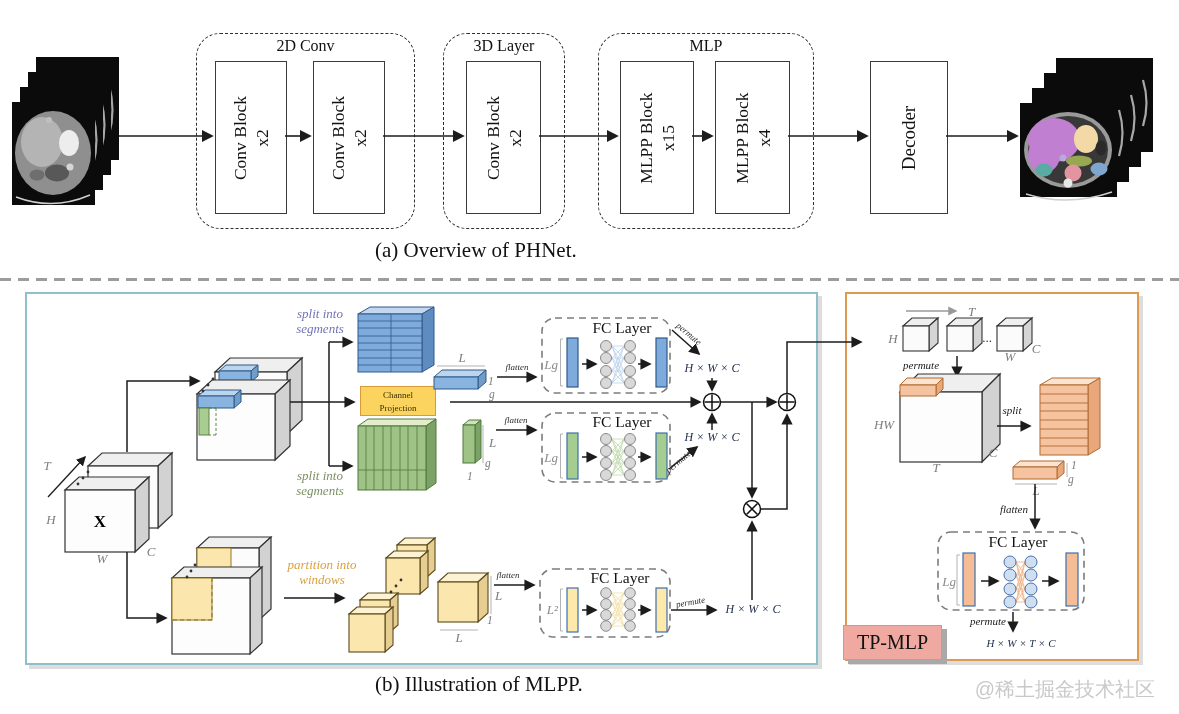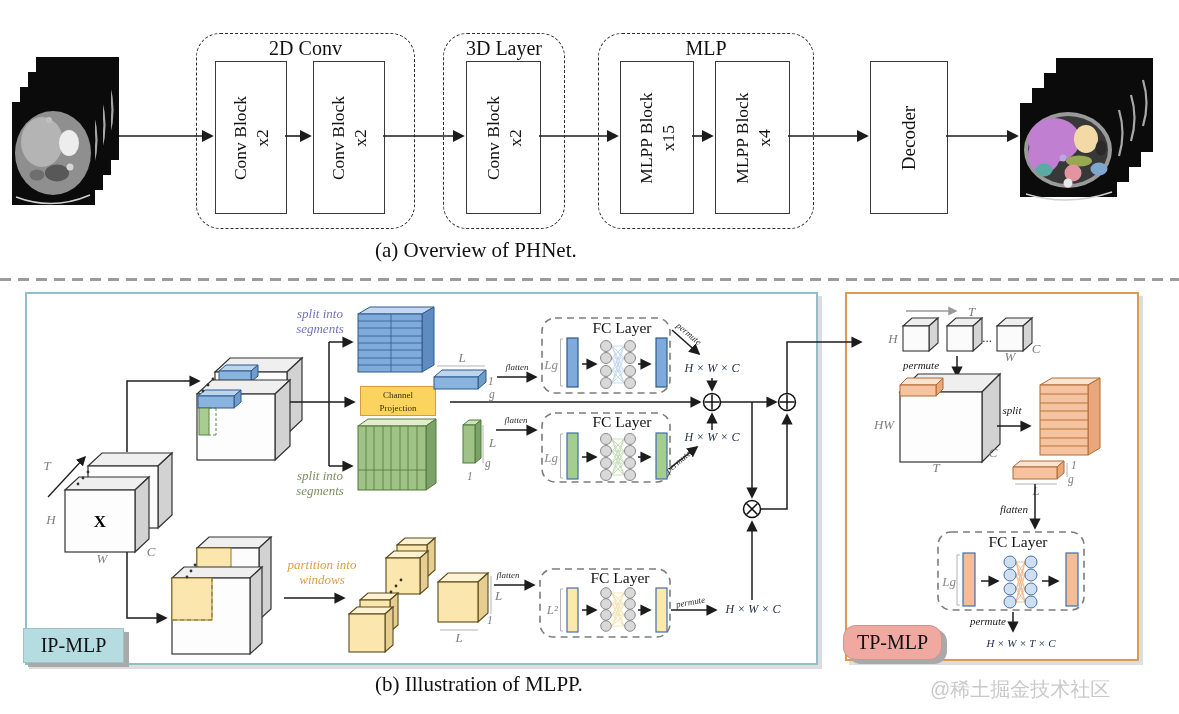--- a/index.html
+++ b/index.html
@@ -1,39 +1,39 @@
 <!DOCTYPE html>
 <html><head>
 <meta charset="utf-8">
 <style>
   html,body{margin:0;padding:0;background:#fff;}
   .stage{position:relative;width:1179px;height:714px;background:#fff;overflow:hidden;
          font-family:"Liberation Serif","DejaVu Serif",serif;color:#111;}
   
   .grp{position:absolute;border:1.8px dashed #2e2e2e;border-radius:24px;background:transparent;z-index:1;}
-  .grp-title{position:absolute;top:3px;left:0;right:0;text-align:center;font-size:20px;}
+  .grp-title{position:absolute;top:3px;left:0;right:0;text-align:center;font-size:16px;}
   .blk{position:absolute;width:70px;height:151px;border:1.7px solid #3a3a3a;background:#fff;z-index:2;}
   .blk .rot{position:absolute;left:50%;top:50%;transform:translate(-50%,-50%) rotate(-90deg);
             width:151px;text-align:center;font-size:17.5px;line-height:1.28;white-space:nowrap;}
   .caption{position:absolute;left:375px;width:400px;text-align:left;font-size:21px;}
   .divider{position:absolute;left:0;top:278px;width:1179px;height:2.6px;
            background:repeating-linear-gradient(90deg,#9c9c9c 0 11px,transparent 11px 18px);}
   
   .ip-box{position:absolute;left:25px;top:292px;width:789px;height:369px;border:2px solid #8fc0c9;
           box-shadow:4px 4px 0 rgba(120,120,120,.25);z-index:1;}
   .tp-box{position:absolute;left:845px;top:292px;width:290px;height:365px;border:2px solid #e09a50;
           box-shadow:4px 4px 0 rgba(120,120,120,.25);z-index:1;}
   .mod-label{position:absolute;display:flex;align-items:center;justify-content:center;
              font-size:20px;z-index:6;border:1px solid rgba(0,0,0,.12);}
   .ip-label{left:23px;top:628px;width:99px;height:33px;background:#b5dde1;box-shadow:5px 4px 0 #a9a9a9;}
-  .tp-label{left:843px;top:625px;width:97px;height:33px;background:#f0a9a1;box-shadow:5px 4px 0 #a9a9a9;border-radius:13px;}
+  .tp-label{left:843px;top:625px;width:97px;height:33px;background:#f0a9a1;box-shadow:5px 4px 0 #a9a9a9;}
   .cp-box{position:absolute;left:360px;top:386px;width:76px;height:30px;background:#fbd45f;
           border:1.5px solid #d89a3b;text-align:center;font-size:9px;line-height:1.45;padding-top:2px;
           box-sizing:border-box;z-index:2;color:#3c2f08;}
-  .watermark{position:absolute;left:930px;top:676px;width:225px;text-align:left;font-size:20px;
+  .watermark{position:absolute;left:930px;top:676px;width:225px;text-align:right;font-size:20px;
              color:#c9c9c9;font-family:"Liberation Sans",sans-serif;z-index:6;}
   svg.overlay{position:absolute;left:0;top:0;z-index:4;pointer-events:none;}
   svg text{font-family:"Liberation Serif","DejaVu Serif",serif;}
   .t-dim{font-style:italic;font-size:13px;fill:#7e7e7e;}
   .t-dimS{font-style:italic;font-size:11.5px;fill:#7e7e7e;}
   .t-math{font-style:italic;font-size:12px;fill:#23304d;}
   .t-splitB{font-style:italic;font-size:13px;fill:#7173b8;}
   .t-splitG{font-style:italic;font-size:13px;fill:#7b9161;}
   .t-part{font-style:italic;font-size:13px;fill:#dc9f3c;}
   .t-fct{font-size:15.5px;fill:#111;}
@@ -98,21 +98,20 @@
     <div class="rot" style="font-size:19px">
         <div>Decoder</div>
       </div>
   </div>
 
   <div class="caption" style="top:238px">(a) Overview of PHNet.</div>
   <div class="divider"></div>
 
   <div class="ip-box"></div>
   <div class="tp-box"></div>
-  <div class="mod-label ip-label">IP-MLP</div>
   <div class="mod-label tp-label">TP-MLP</div>
   <div class="cp-box">
     <div>Channel</div>
     <div>Projection</div>
   </div>
   <div class="caption" style="top:672px">(b) Illustration of MLPP.</div>
   <div class="watermark">@稀土掘金技术社区</div>
 
   <svg class="overlay" width="1179" height="714" viewBox="0 0 1179 714">
     <defs>

